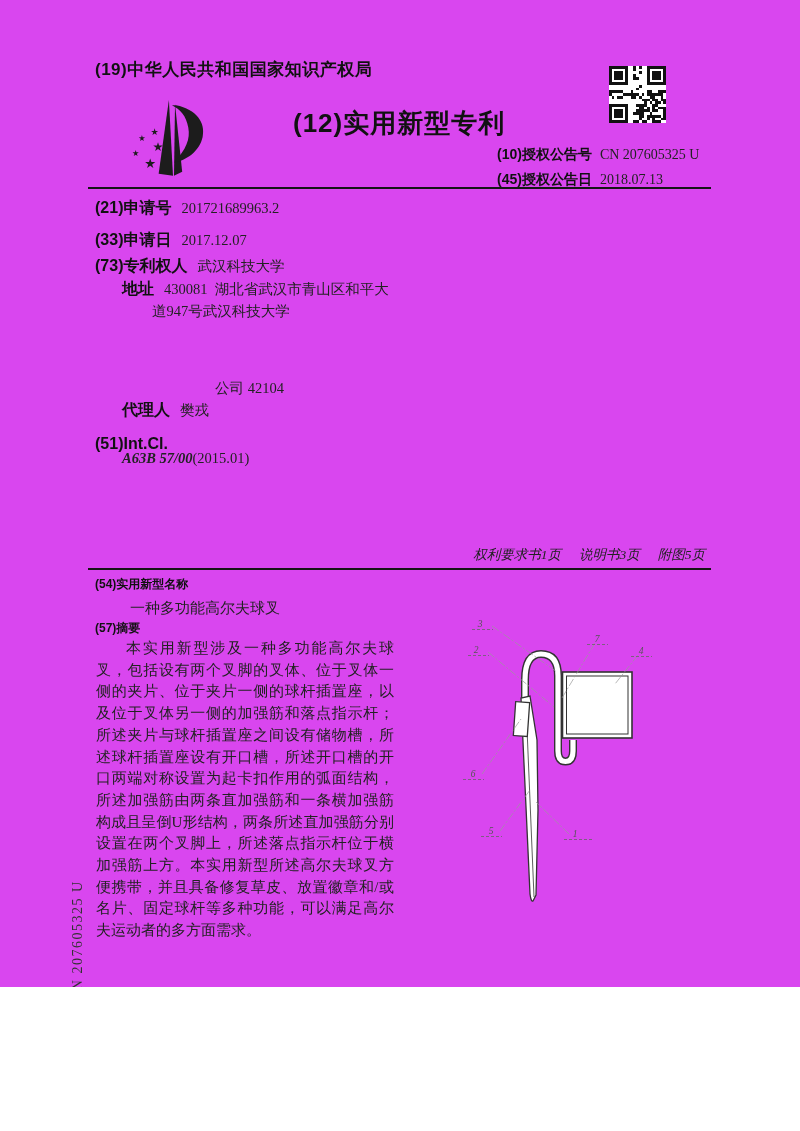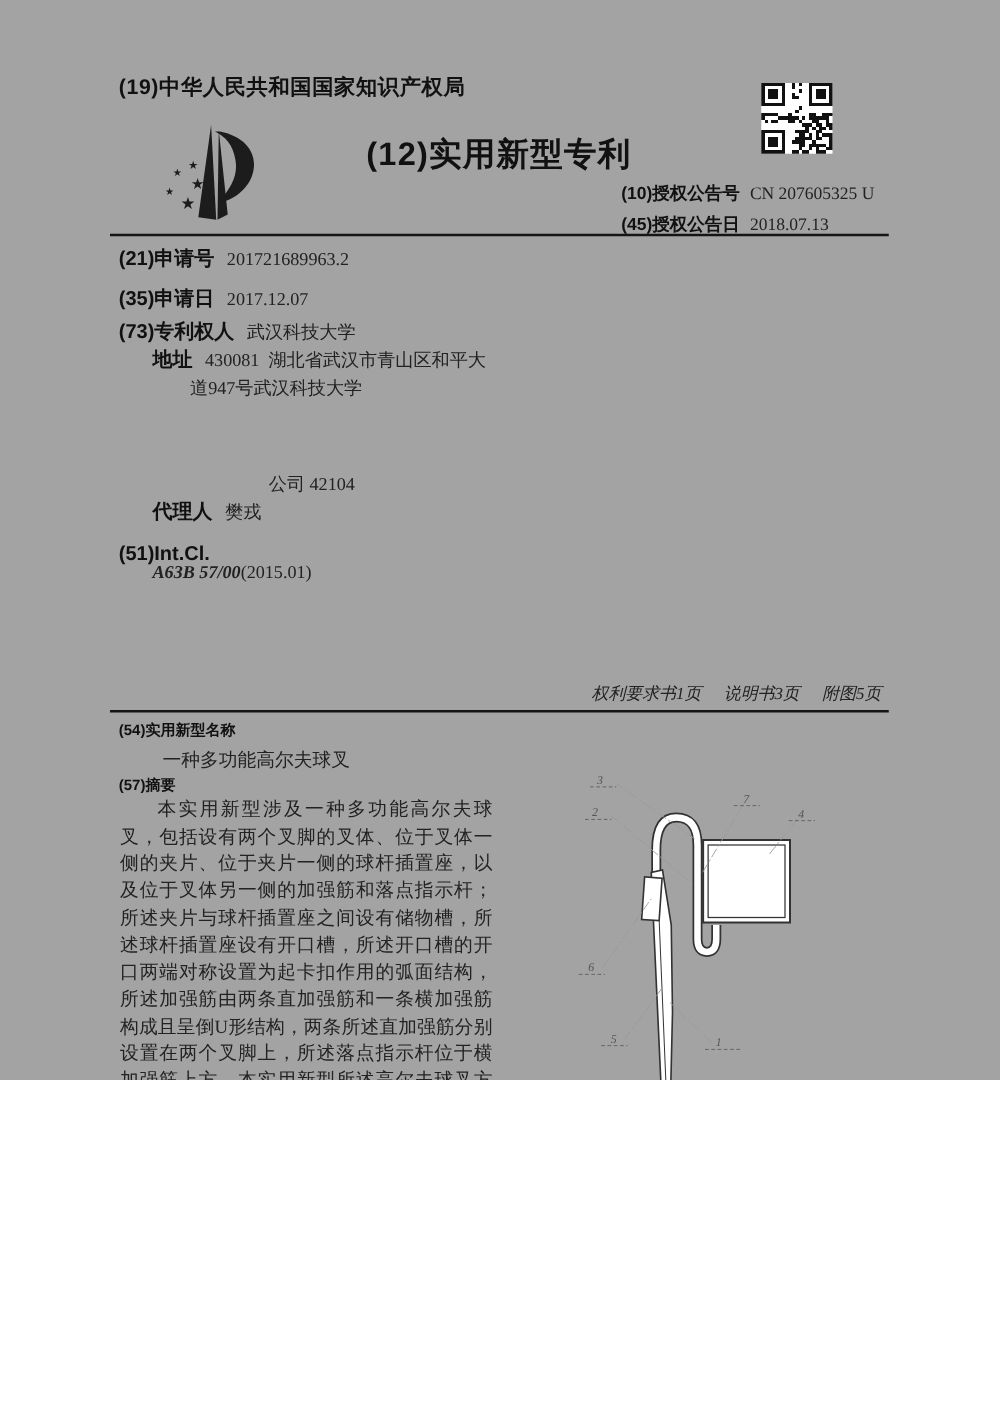--- a/index.html
+++ b/index.html
@@ -1,16 +1,16 @@
 <!DOCTYPE html>
 <html><head>
 <meta charset="utf-8">
 <style>
   html,body{margin:0;padding:0;background:#fff;}
-  .page{position:relative;width:800px;height:864px;background:#a3a3a3;overflow:hidden;
+  .page{position:relative;width:800px;height:987px;background:#d946ef;overflow:hidden;
         font-family:"Liberation Serif","DejaVu Serif",serif;color:#1a1a1a;}
   .abs{position:absolute;}
   .lab{font-family:"Liberation Sans","DejaVu Sans",sans-serif;font-weight:bold;color:#111;}
   .val{white-space:pre-wrap;color:#222;}
   .row{white-space:nowrap;font-size:14.5px;line-height:18px;}
   .row .lab{font-size:16px;}
   .gap8{margin-left:8px;} .gap10{margin-left:10px;}
   .org-line{font-size:17px;letter-spacing:.5px;}
   .doc-type{font-size:26px;letter-spacing:1px;}
   .pub-row{font-size:14px;white-space:nowrap;}
@@ -171,21 +171,21 @@
   <div class="abs pub-row" style="left:497px;top:171px;">
     <span class="lab">(45)授权公告日</span><span class="val gap8">2018.07.13</span>
   </div>
 
   <div class="abs hrule" style="left:88px;top:187px;width:623px;"></div>
 
   <div class="abs row" style="left:95px;top:199px;">
     <span class="lab">(21)申请号</span><span class="val gap10">201721689963.2</span>
   </div>
   <div class="abs row" style="left:95px;top:231px;">
-    <span class="lab">(35)申请日</span><span class="val gap10">2017.12.07</span>
+    <span class="lab">(33)申请日</span><span class="val gap10">2017.12.07</span>
   </div>
   <div class="abs row" style="left:95px;top:257px;">
     <span class="lab">(73)专利权人</span><span class="val gap10">武汉科技大学</span>
   </div>
   <div class="abs row" style="left:122px;top:280px;">
     <span class="lab">地址</span><span class="val gap10">430081  湖北省武汉市青山区和平大</span>
   </div>
   <div class="abs row" style="left:152px;top:302px;">
     <span class="val">道947号武汉科技大学</span>
   </div>

